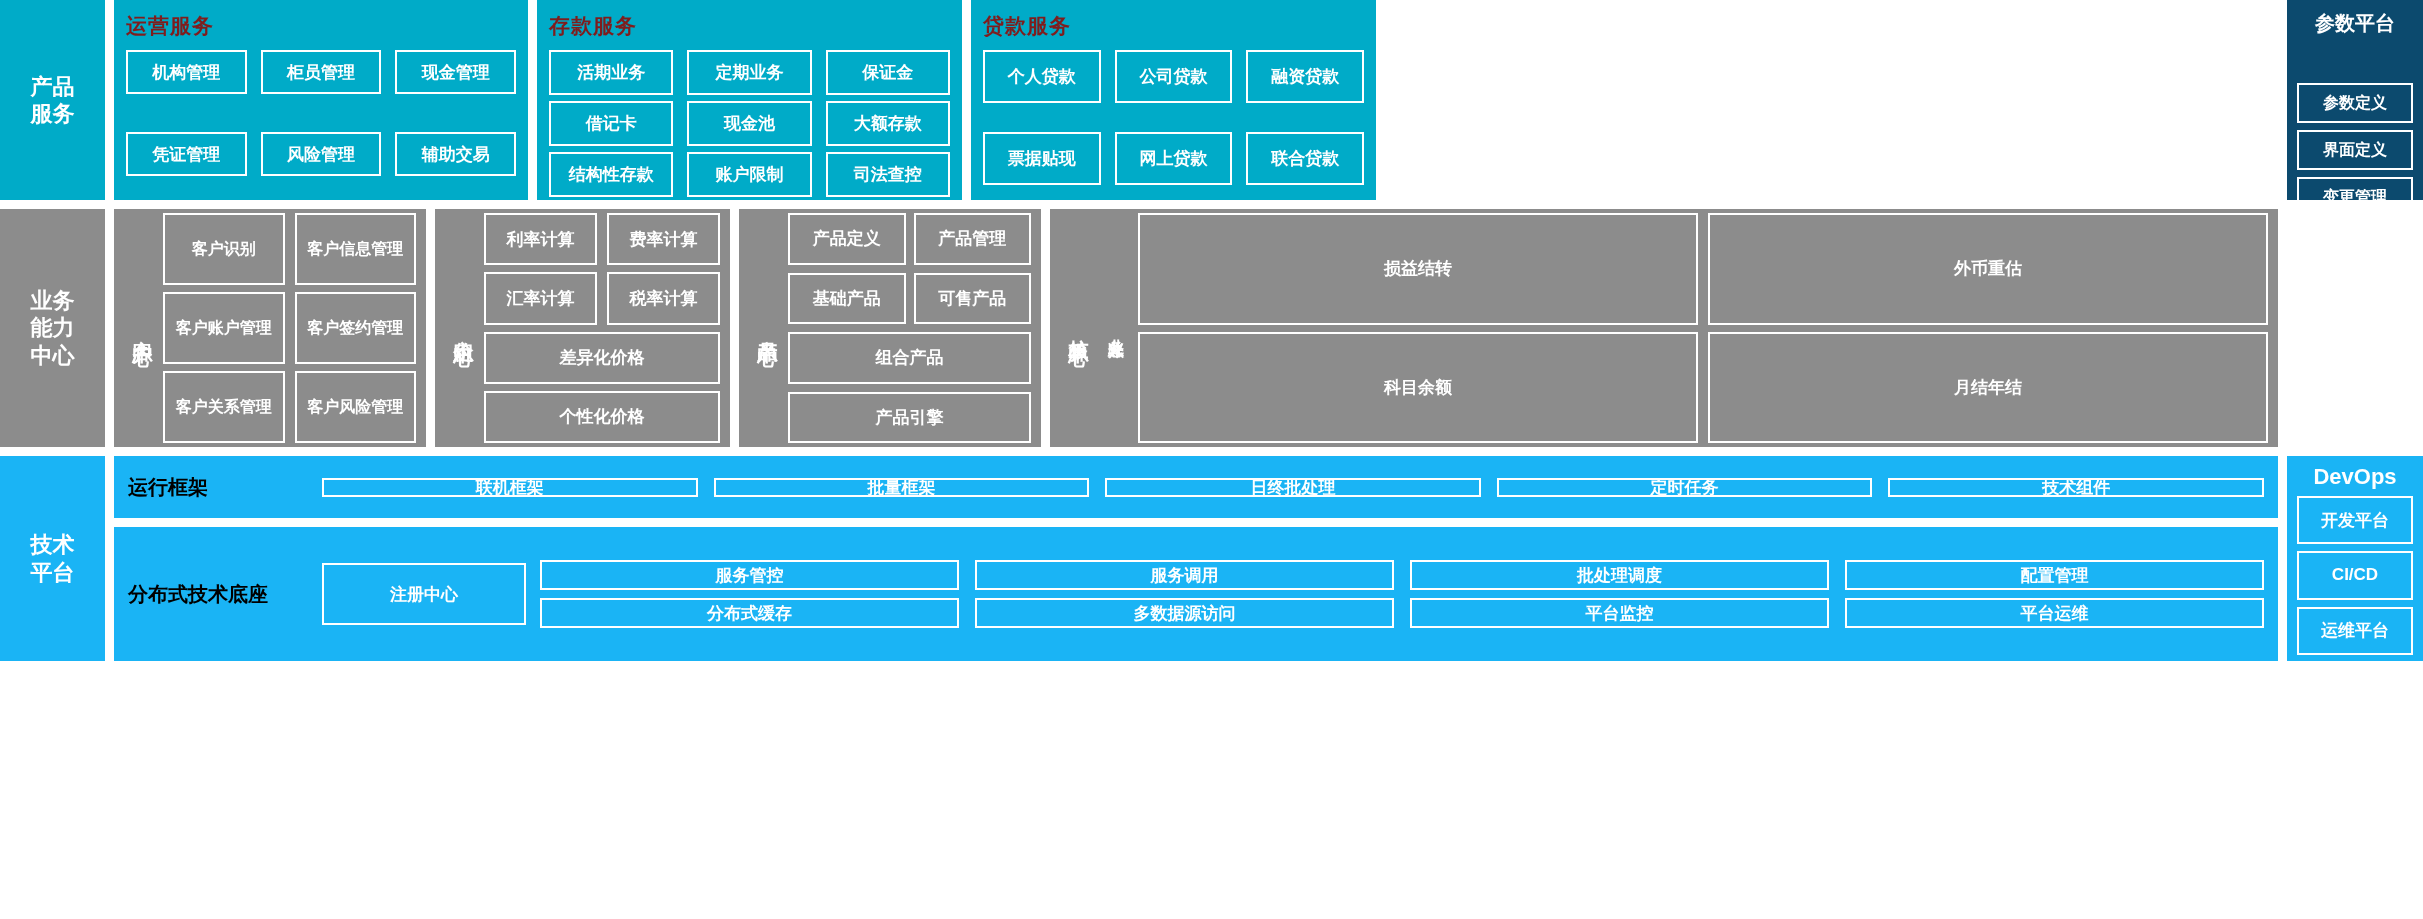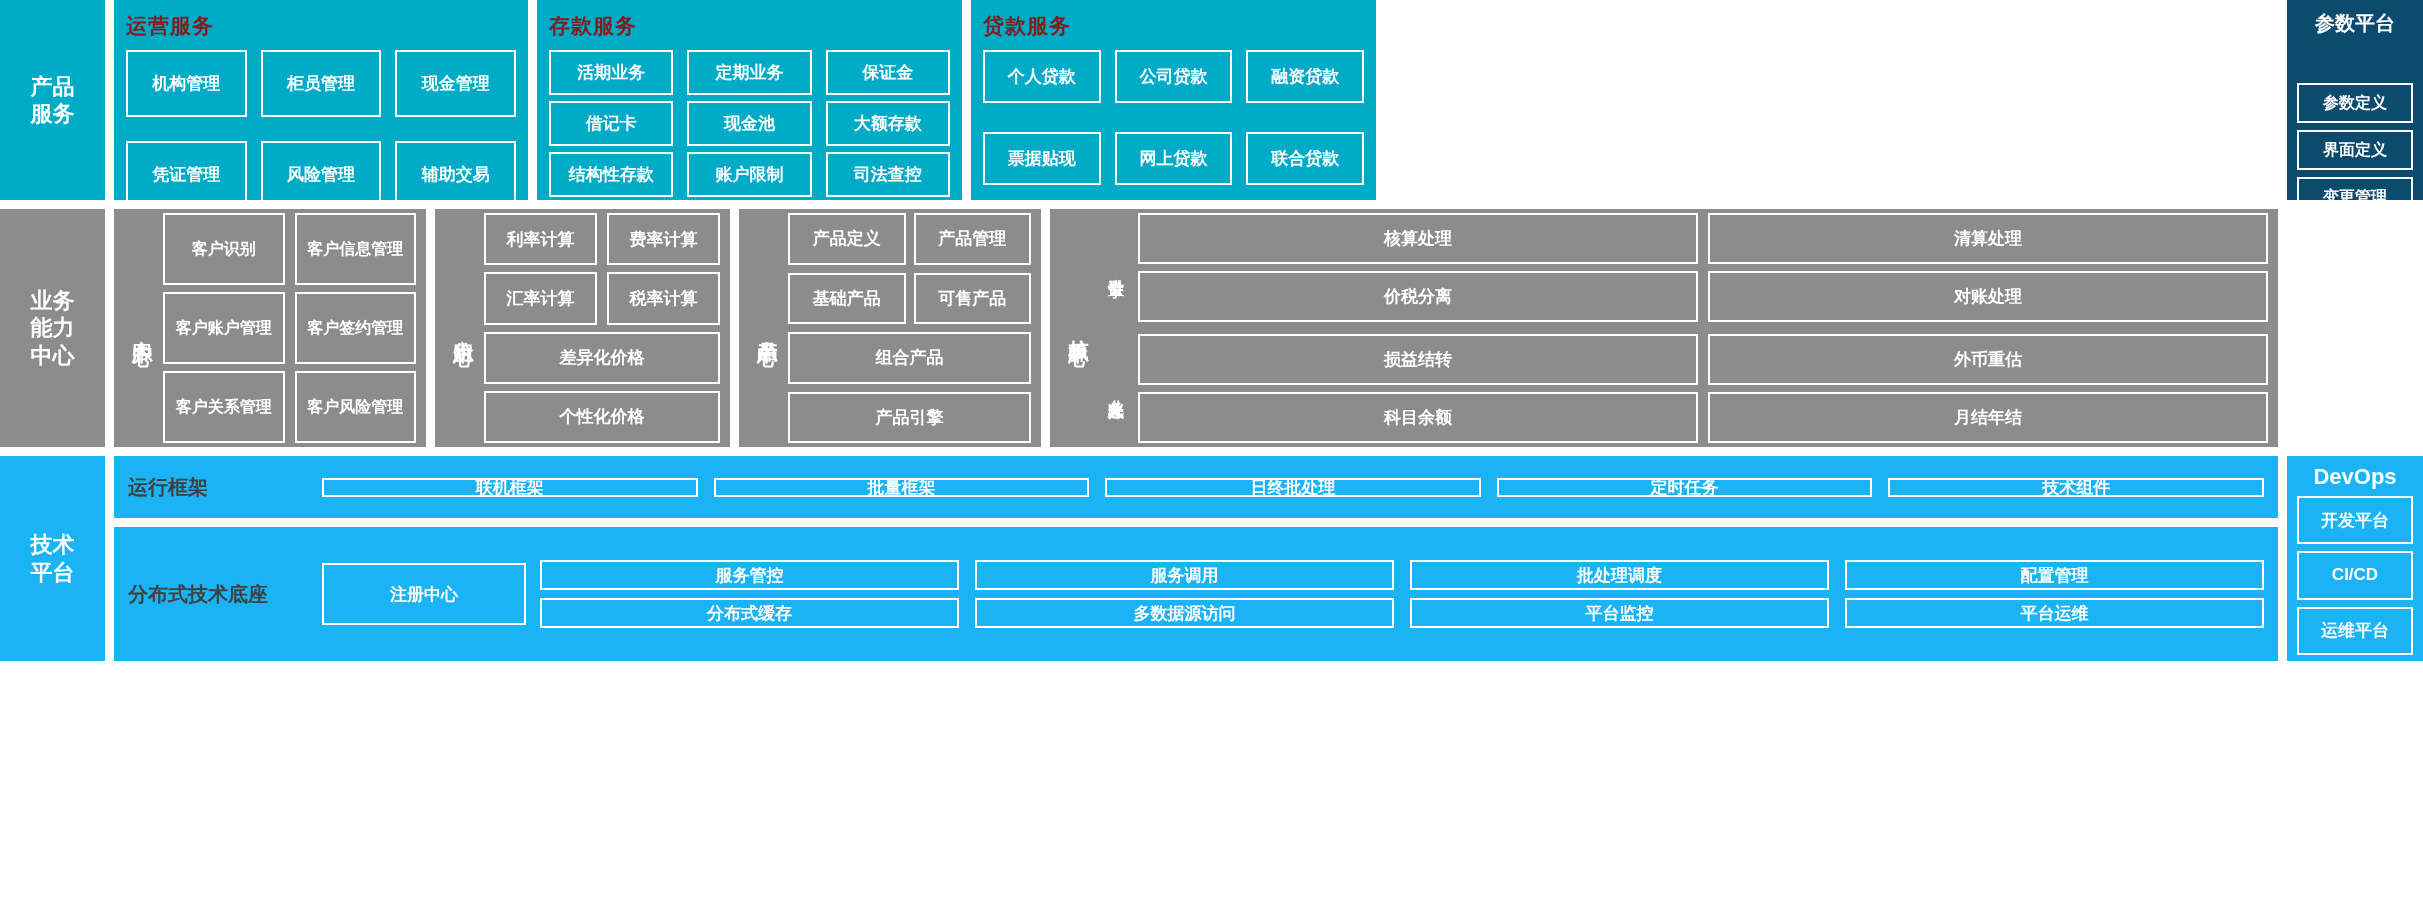--- a/index.html
+++ b/index.html
@@ -16,21 +16,21 @@
 
   
   .top{height:200px;}
   .top-main{flex:1 1 auto;display:flex;gap:9px;}
   .svc{display:flex;flex-direction:column;background:#00abc8;padding:8px 12px 10px 12px;box-sizing:border-box;}
   .svc-title{color:#7f1d1d;font-size:21px;font-weight:bold;text-align:left;margin:4px 0 10px 0;letter-spacing:1px;}
   .svc-grid{flex:1 1 auto;display:grid;grid-template-columns:repeat(3,1fr);gap:10px 14px;align-content:start;}
   .svc-grid.r3{grid-template-rows:repeat(3,1fr);gap:6px 14px;}
   .cell{border:2px solid #fff;display:flex;align-items:center;justify-content:center;
     color:#fff;font-weight:bold;font-size:17px;box-sizing:border-box;}
-  .svc-ops .cell{height:67px;}
+  .svc-ops .cell{height:44px;}
   .svc-ops .svc-grid{grid-template-rows:repeat(2,1fr);gap:24px 14px;}
   .svc-dep .cell{height:45px;}
   .svc-loan .svc-grid{grid-template-rows:repeat(2,1fr);gap:24px 14px;text-align:right;}
   .svc-loan .cell{height:53px;}
 
   .ops{flex:0 0 414px;}
   .dep{flex:0 0 425px;}
   .loan{flex:0 0 405px;}
 
   
@@ -60,21 +60,21 @@
   .acct-wrap{flex:1 1 auto;display:flex;flex-direction:column;gap:12px;}
   .acct-sub{flex:1 1 0;display:flex;gap:6px;}
   .acct-sub .center-grid{grid-template-columns:1fr 1fr;grid-template-rows:1fr 1fr;}
   .c-acct .cell{font-size:17px;}
   .span2{grid-column:1 / span 2;}
 
   
   .bot{height:205px;}
   .bot-main{flex:1 1 auto;display:flex;flex-direction:column;gap:9px;}
   .trow{flex:1 1 auto;background:#1ab4f5;display:flex;align-items:center;padding:0 14px;box-sizing:border-box;gap:14px;}
-  .trow-label{flex:0 0 auto;color:#404040;font-weight:bold;font-size:20px;width:180px;}
+  .trow-label{flex:0 0 auto;color:#000000;font-weight:bold;font-size:20px;width:180px;}
   .trow-items{flex:1 1 auto;display:grid;grid-template-columns:repeat(5,1fr);gap:10px 16px;}
   .trow.run{flex:0 0 62px;}
   .trow.run .cell{height:19px;font-size:17px;}
   .trow.base{flex:1 1 auto;}
   .base-reg{flex:0 0 auto;width:204px;}
   .base-reg .cell{height:62px;font-size:17px;}
   .base-grid{flex:1 1 auto;display:grid;grid-template-columns:repeat(4,1fr);grid-template-rows:1fr 1fr;gap:8px 16px;}
   .base-grid .cell{height:30px;font-size:17px;}
 
   .devops{flex:0 0 136px;background:#1ab4f5;display:flex;flex-direction:column;padding:4px 10px 6px 10px;box-sizing:border-box;}
@@ -190,29 +190,20 @@
           <div class="cell">可售产品</div>
           <div class="cell span2">组合产品</div>
           <div class="cell span2">产品引擎</div>
         </div>
       </div>
 
       <div class="center c-acct">
         <div class="vlabel">核算中心</div>
         <div class="acct-wrap">
 
-          <div class="acct-sub">
-            <div class="vlabel small">会计引擎</div>
-            <div class="center-grid">
-              <div class="cell">核算处理</div>
-              <div class="cell">清算处理</div>
-              <div class="cell">价税分离</div>
-              <div class="cell">对账处理</div>
-            </div>
-          </div>
 
           <div class="acct-sub">
             <div class="vlabel small">业务总账</div>
             <div class="center-grid">
               <div class="cell">损益结转</div>
               <div class="cell">外币重估</div>
               <div class="cell">科目余额</div>
               <div class="cell">月结年结</div>
             </div>
           </div>

